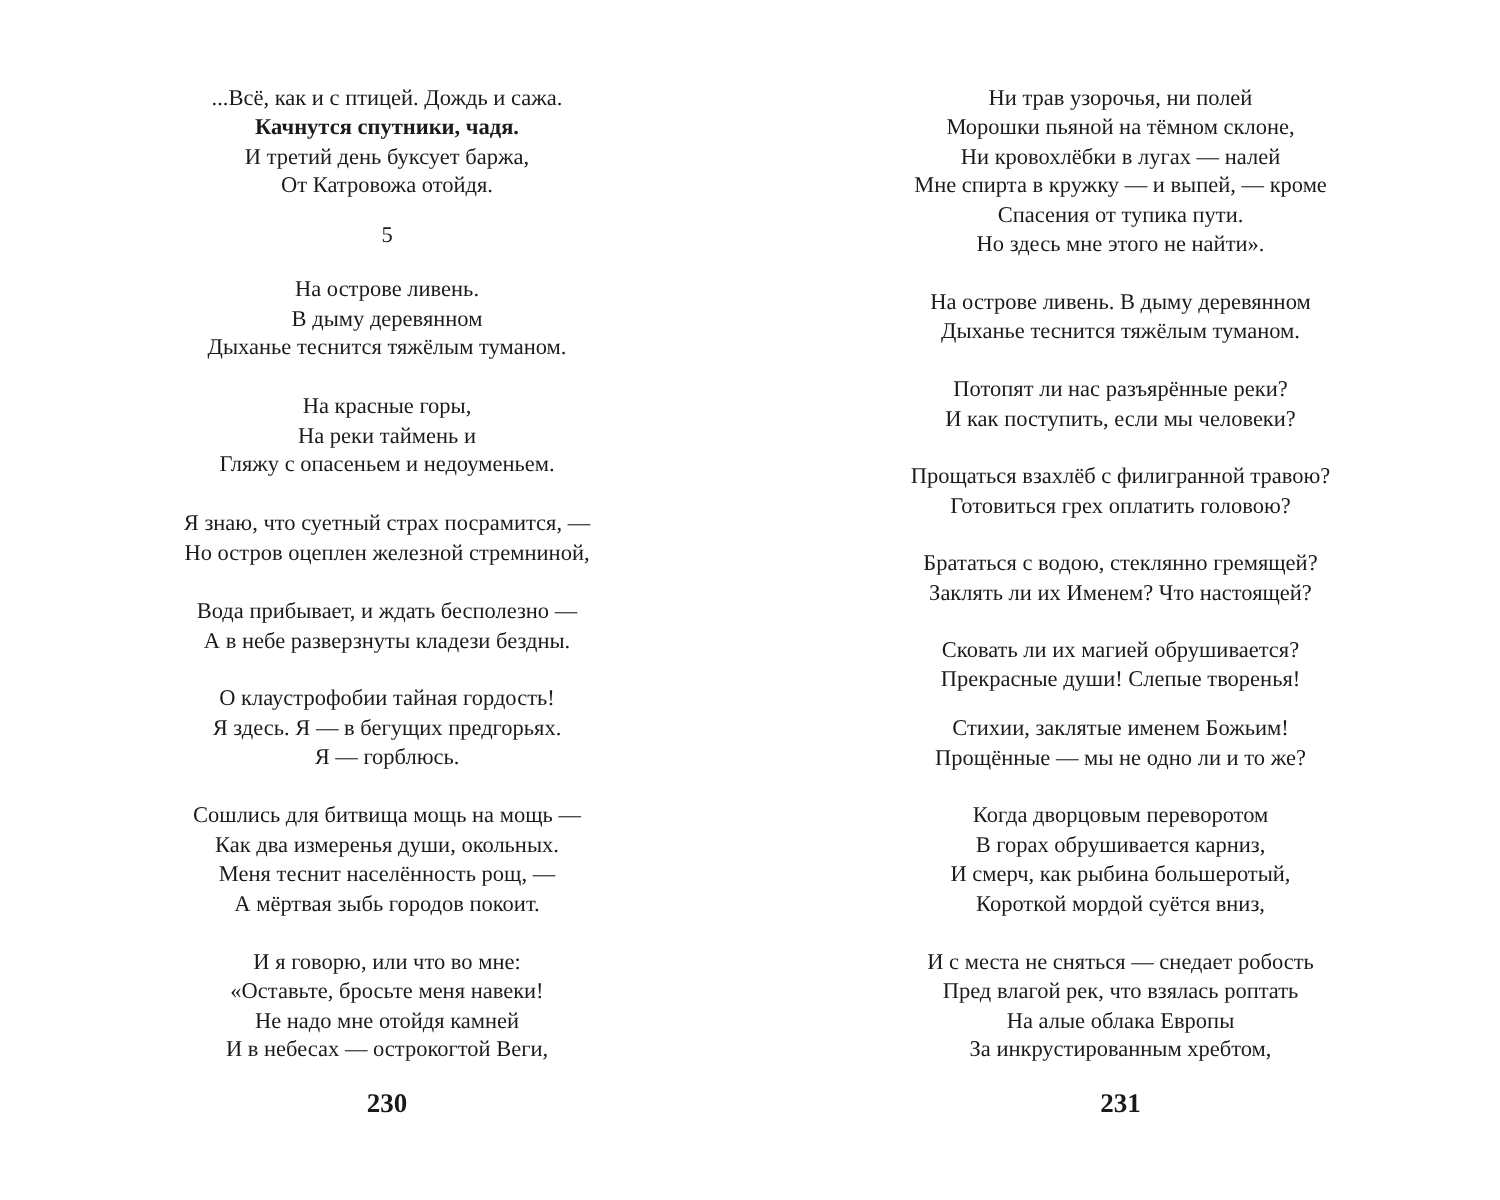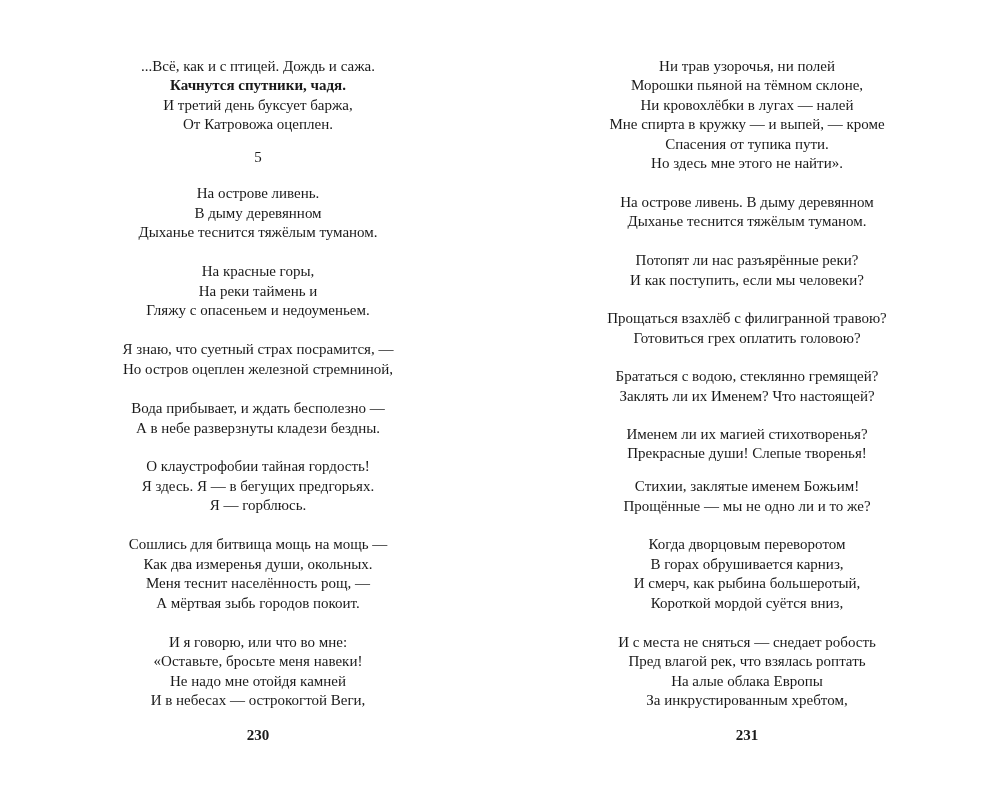--- a/index.html
+++ b/index.html
@@ -11,32 +11,32 @@
   .page.left { left: 0; width: 500px; padding-left: 20px; }
   .page.right { left: 500px; width: 500px; }
   .line {
     position: absolute; left: 0; right: 0; text-align: center;
     font-size: 15px; line-height: 19px; white-space: nowrap;
   }
   .page.left .line { left: 16px; right: 0; width: 484px; }
   .page.right .line { left: 0; width: 494px; }
   .section-num { font-size: 15px; }
   .page-num {
-    position: absolute; text-align: center; font-size: 15px; font-weight: bold; line-height: 16px;
+    position: absolute; text-align: center; font-size: 18px; font-weight: bold; line-height: 16px;
   }
 </style>
 </head>
 <body>
 
 <div class="page left">
   <div id="left-lines">
       <div class="line" style="top: 57px;">...Всё, как и с птицей. Дождь и сажа.</div>
       <div class="line" style="top: 76px; font-weight: bold;">Качнутся спутники, чадя.</div>
       <div class="line" style="top: 96px;">И третий день буксует баржа,</div>
-      <div class="line" style="top: 115px;">От Катровожа оцеплен.</div>
+      <div class="line" style="top: 115px;">От Катровожа отойдя.</div>
       <div class="line section-num" style="top: 148px;">5</div>
       <div class="line" style="top: 184px;">На острове ливень.</div>
       <div class="line" style="top: 204px;">В дыму деревянном</div>
       <div class="line" style="top: 223px;">Дыханье теснится тяжёлым туманом.</div>
       <div class="line" style="top: 262px;">На красные горы,</div>
       <div class="line" style="top: 282px;">На реки таймень и</div>
       <div class="line" style="top: 301px;">Гляжу с опасеньем и недоуменьем.</div>
       <div class="line" style="top: 340px;">Я знаю, что суетный страх посрамится, —</div>
       <div class="line" style="top: 360px;">Но остров оцеплен железной стремниной,</div>
       <div class="line" style="top: 399px;">Вода прибывает, и ждать бесполезно —</div>
@@ -65,21 +65,21 @@
       <div class="line" style="top: 135px;">Спасения от тупика пути.</div>
       <div class="line" style="top: 154px;">Но здесь мне этого не найти».</div>
       <div class="line" style="top: 193px;">На острове ливень. В дыму деревянном</div>
       <div class="line" style="top: 212px;">Дыханье теснится тяжёлым туманом.</div>
       <div class="line" style="top: 251px;">Потопят ли нас разъярённые реки?</div>
       <div class="line" style="top: 271px;">И как поступить, если мы человеки?</div>
       <div class="line" style="top: 309px;">Прощаться взахлёб с филигранной травою?</div>
       <div class="line" style="top: 329px;">Готовиться грех оплатить головою?</div>
       <div class="line" style="top: 367px;">Брататься с водою, стеклянно гремящей?</div>
       <div class="line" style="top: 387px;">Заклять ли их Именем? Что настоящей?</div>
-      <div class="line" style="top: 425px;">Именем ли их магией стихотворенья?</div>
+      <div class="line" style="top: 425px;">Сковать ли их магией обрушивается?</div>
       <div class="line" style="top: 444px;">Прекрасные души! Слепые творенья!</div>
       <div class="line" style="top: 477px;">Стихии, заклятые именем Божьим!</div>
       <div class="line" style="top: 497px;">Прощённые — мы не одно ли и то же?</div>
       <div class="line" style="top: 535px;">Когда дворцовым переворотом</div>
       <div class="line" style="top: 555px;">В горах обрушивается карниз,</div>
       <div class="line" style="top: 574px;">И смерч, как рыбина большеротый,</div>
       <div class="line" style="top: 594px;">Короткой мордой суётся вниз,</div>
       <div class="line" style="top: 633px;">И с места не сняться — снедает робость</div>
       <div class="line" style="top: 652px;">Пред влагой рек, что взялась роптать</div>
       <div class="line" style="top: 672px;">На алые облака Европы</div>

